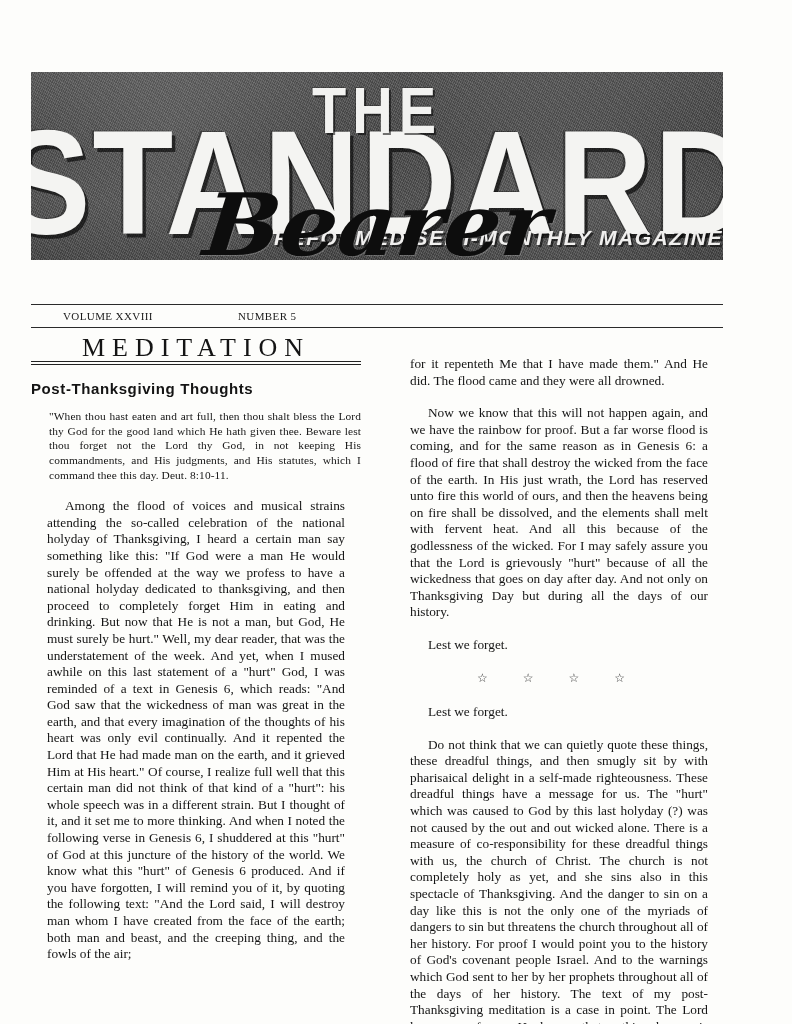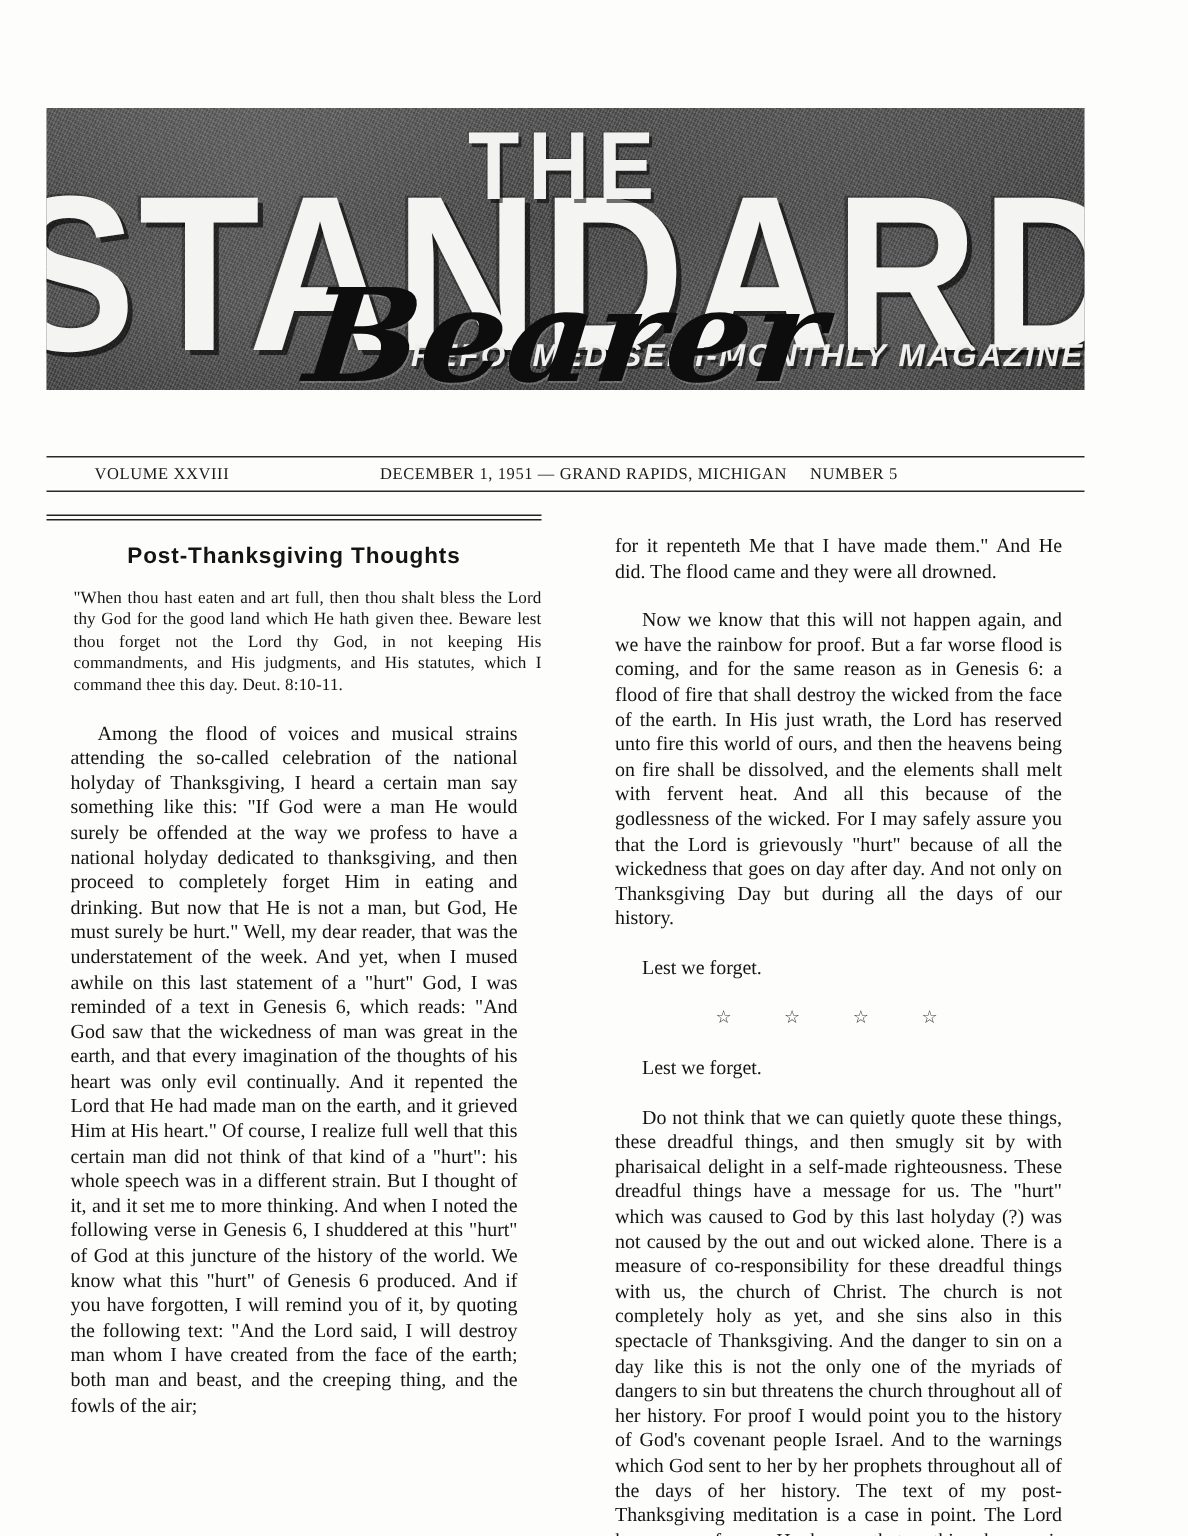--- a/index.html
+++ b/index.html
@@ -153,21 +153,21 @@
     font-weight: normal;
     margin: 0 0 4px 0;
   }
   .rule-double {
     border-top: 1px solid #222;
     border-bottom: 1px solid #222;
     height: 2px;
     margin: 3px 0 16px 0;
   }
   .article-title {
-    text-align: center;
+    text-align: left;
     font-family: "Liberation Sans", sans-serif;
     font-size: 15px;
     font-weight: bold;
     letter-spacing: 0.6px;
     margin: 0 0 12px 0;
   }
   .quote-block {
     font-size: 11.4px;
     line-height: 14.6px;
     margin: 0 0 14px 18px;
@@ -194,25 +194,25 @@
 
   <div class="masthead">
     <div class="mh-the">THE</div>
     <div class="mh-standard">STANDARD</div>
     <div class="mh-bearer">Bearer</div>
     <div class="mh-sub">A REFORMED SEMI-MONTHLY MAGAZINE</div>
   </div>
 
   <div class="issue-bar">
     <div class="issue-left">VOLUME XXVIII</div>
-    <div class="issue-center">DECEMBER 1, 1951 — GRAND RAPIDS, MICHIGAN</div>
     <div class="issue-right">NUMBER 5</div>
   </div>
 
   <div class="col col-left">
+    <h1 class="section-title">MEDITATION</h1>
     <div class="rule-double"></div>
     <h2 class="article-title">Post-Thanksgiving Thoughts</h2>
     <div class="quote-block">"When thou hast eaten and art full, then thou shalt bless the Lord thy God for the good land which He hath given thee. Beware lest thou forget not the Lord thy God, in not keeping His commandments, and His judgments, and His statutes, which I command thee this day. Deut. 8:10-11.</div>
     <p class="body">Among the flood of voices and musical strains attending the so-called celebration of the national holyday of Thanksgiving, I heard a certain man say something like this: "If God were a man He would surely be offended at the way we profess to have a national holyday dedicated to thanksgiving, and then proceed to completely forget Him in eating and drinking. But now that He is not a man, but God, He must surely be hurt." Well, my dear reader, that was the understatement of the week. And yet, when I mused awhile on this last statement of a "hurt" God, I was reminded of a text in Genesis 6, which reads: "And God saw that the wickedness of man was great in the earth, and that every imagination of the thoughts of his heart was only evil continually. And it repented the Lord that He had made man on the earth, and it grieved Him at His heart." Of course, I realize full well that this certain man did not think of that kind of a "hurt": his whole speech was in a different strain. But I thought of it, and it set me to more thinking. And when I noted the following verse in Genesis 6, I shuddered at this "hurt" of God at this juncture of the history of the world. We know what this "hurt" of Genesis 6 produced. And if you have forgotten, I will remind you of it, by quoting the following text: "And the Lord said, I will destroy man whom I have created from the face of the earth; both man and beast, and the creeping thing, and the fowls of the air;</p>
   </div>
 
   <div class="col col-right">
     <p class="body noindent">for it repenteth Me that I have made them." And He did. The flood came and they were all drowned.</p>
     <p class="body">Now we know that this will not happen again, and we have the rainbow for proof. But a far worse flood is coming, and for the same reason as in Genesis 6: a flood of fire that shall destroy the wicked from the face of the earth. In His just wrath, the Lord has reserved unto fire this world of ours, and then the heavens being on fire shall be dissolved, and the elements shall melt with fervent heat. And all this because of the godlessness of the wicked. For I may safely assure you that the Lord is grievously "hurt" because of all the wickedness that goes on day after day. And not only on Thanksgiving Day but during all the days of our history.</p>
     <p class="body">Lest we forget.</p>

